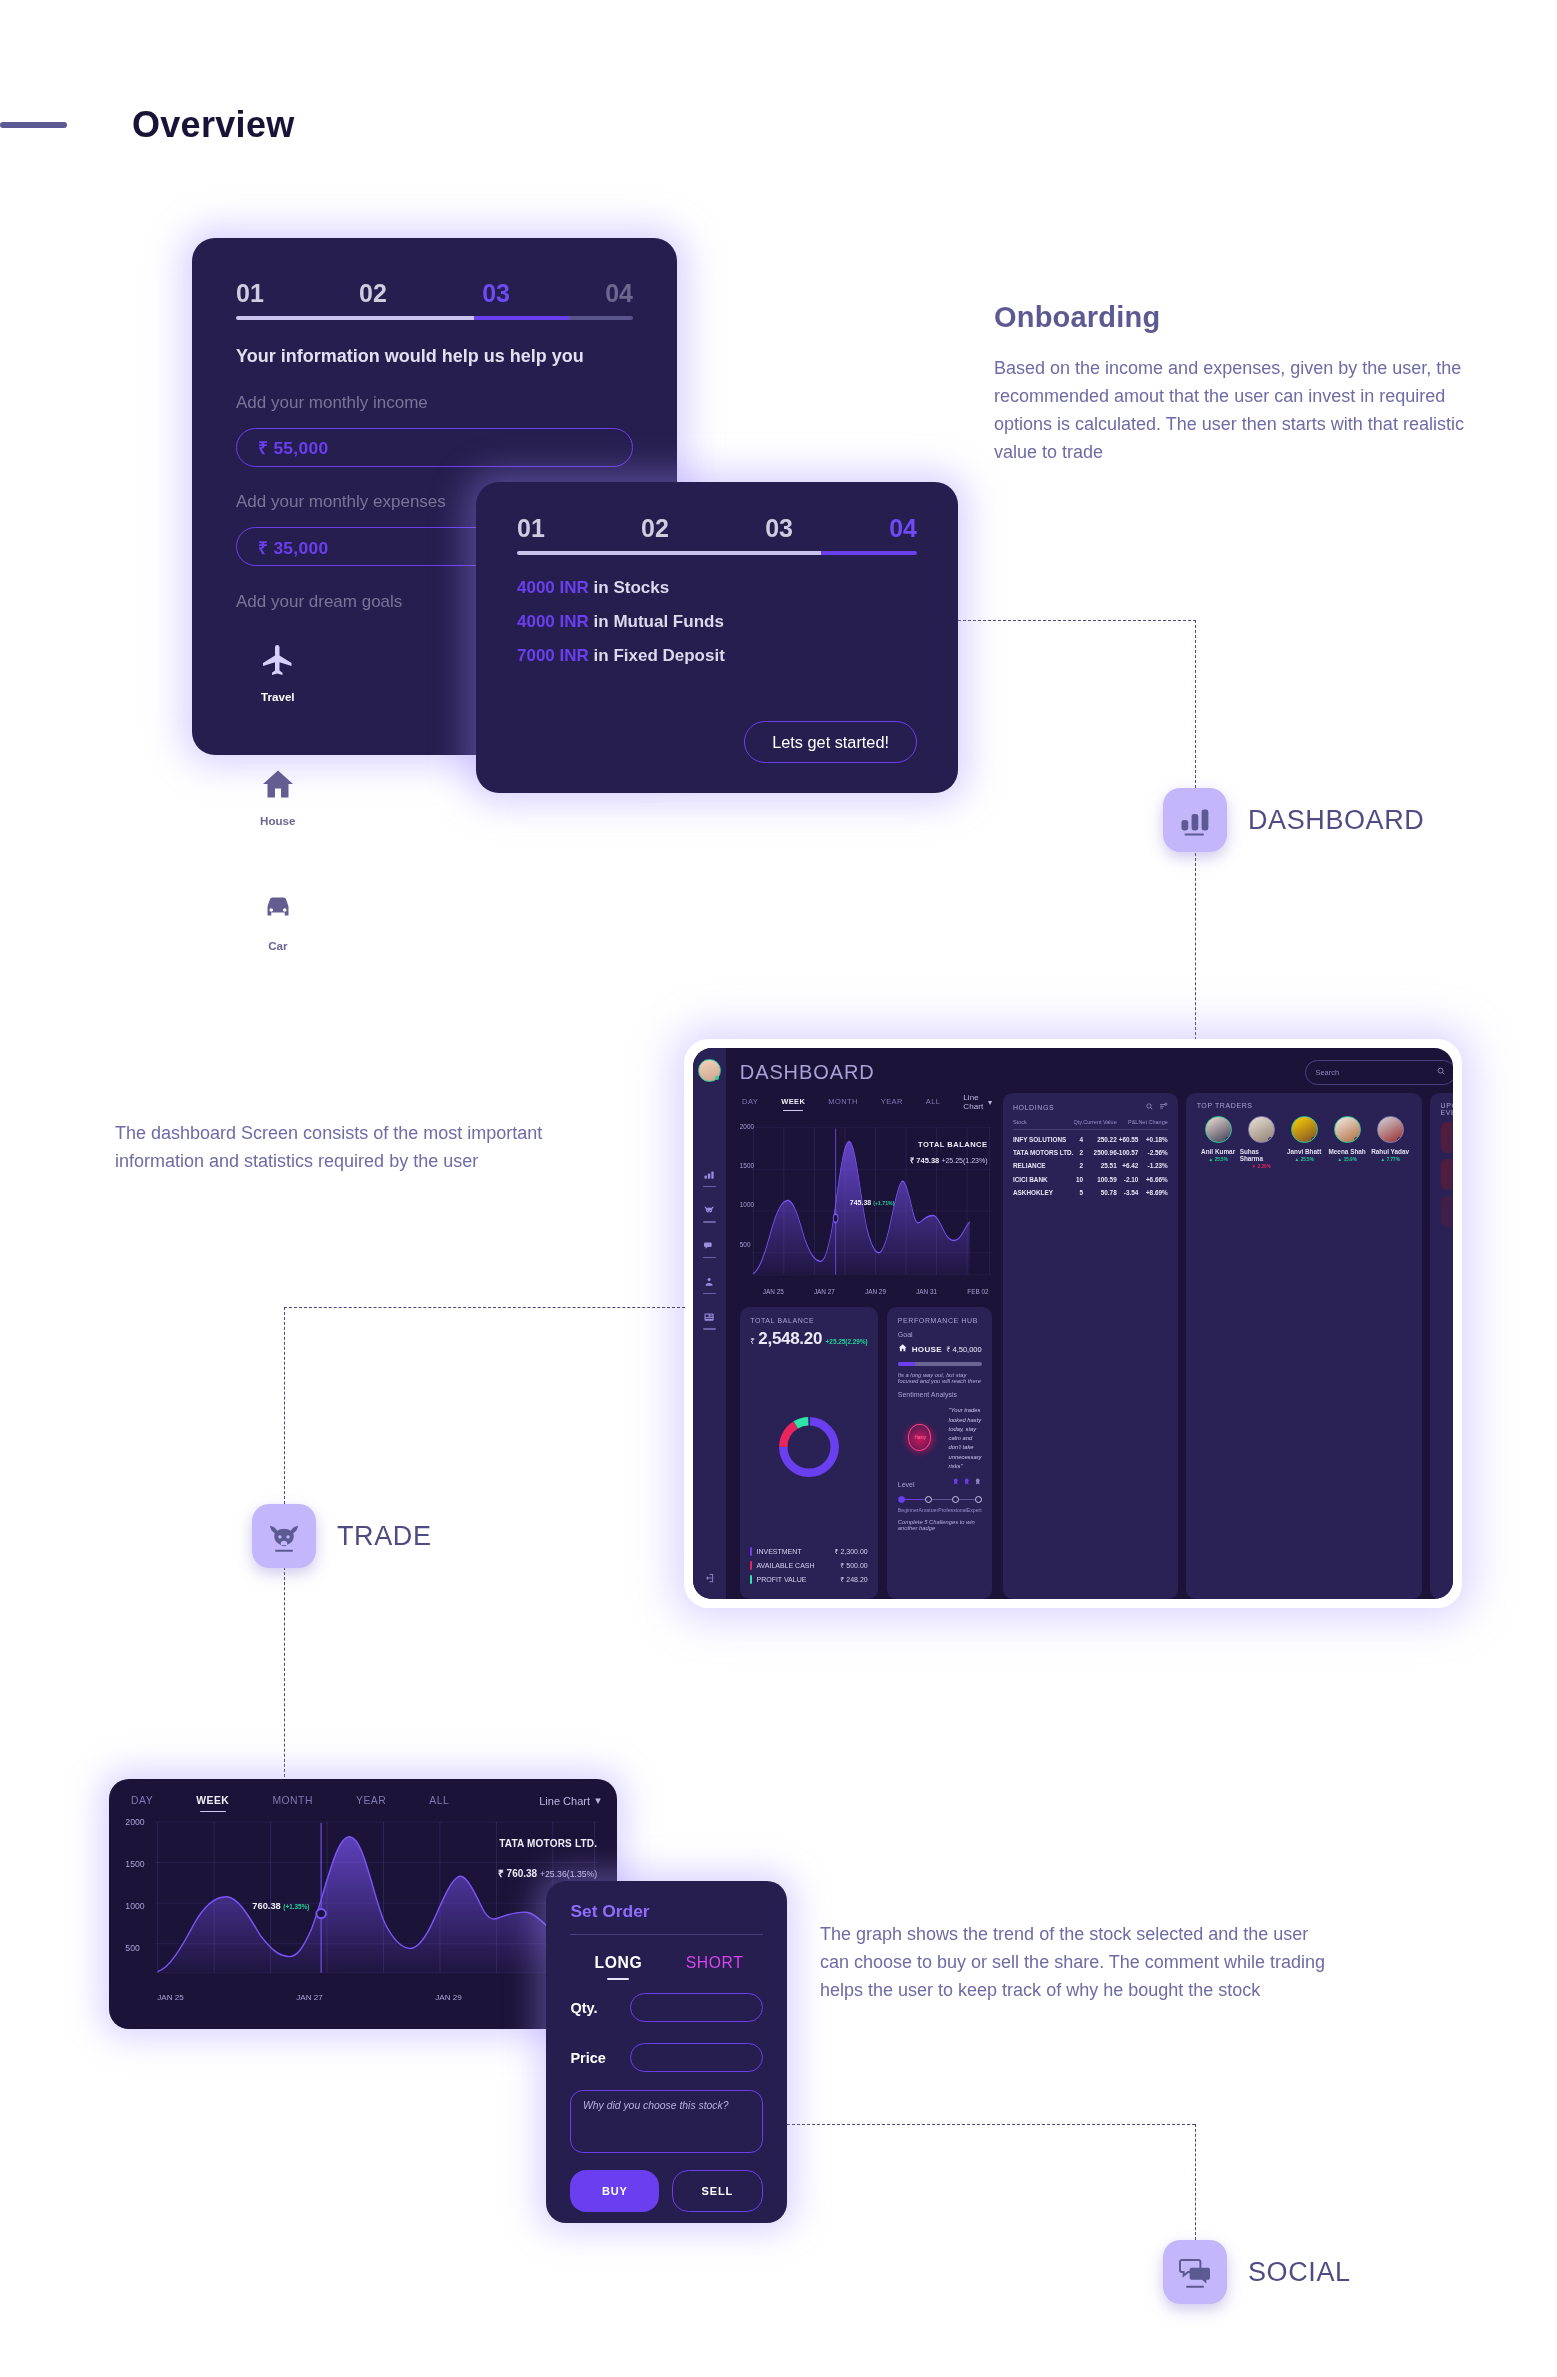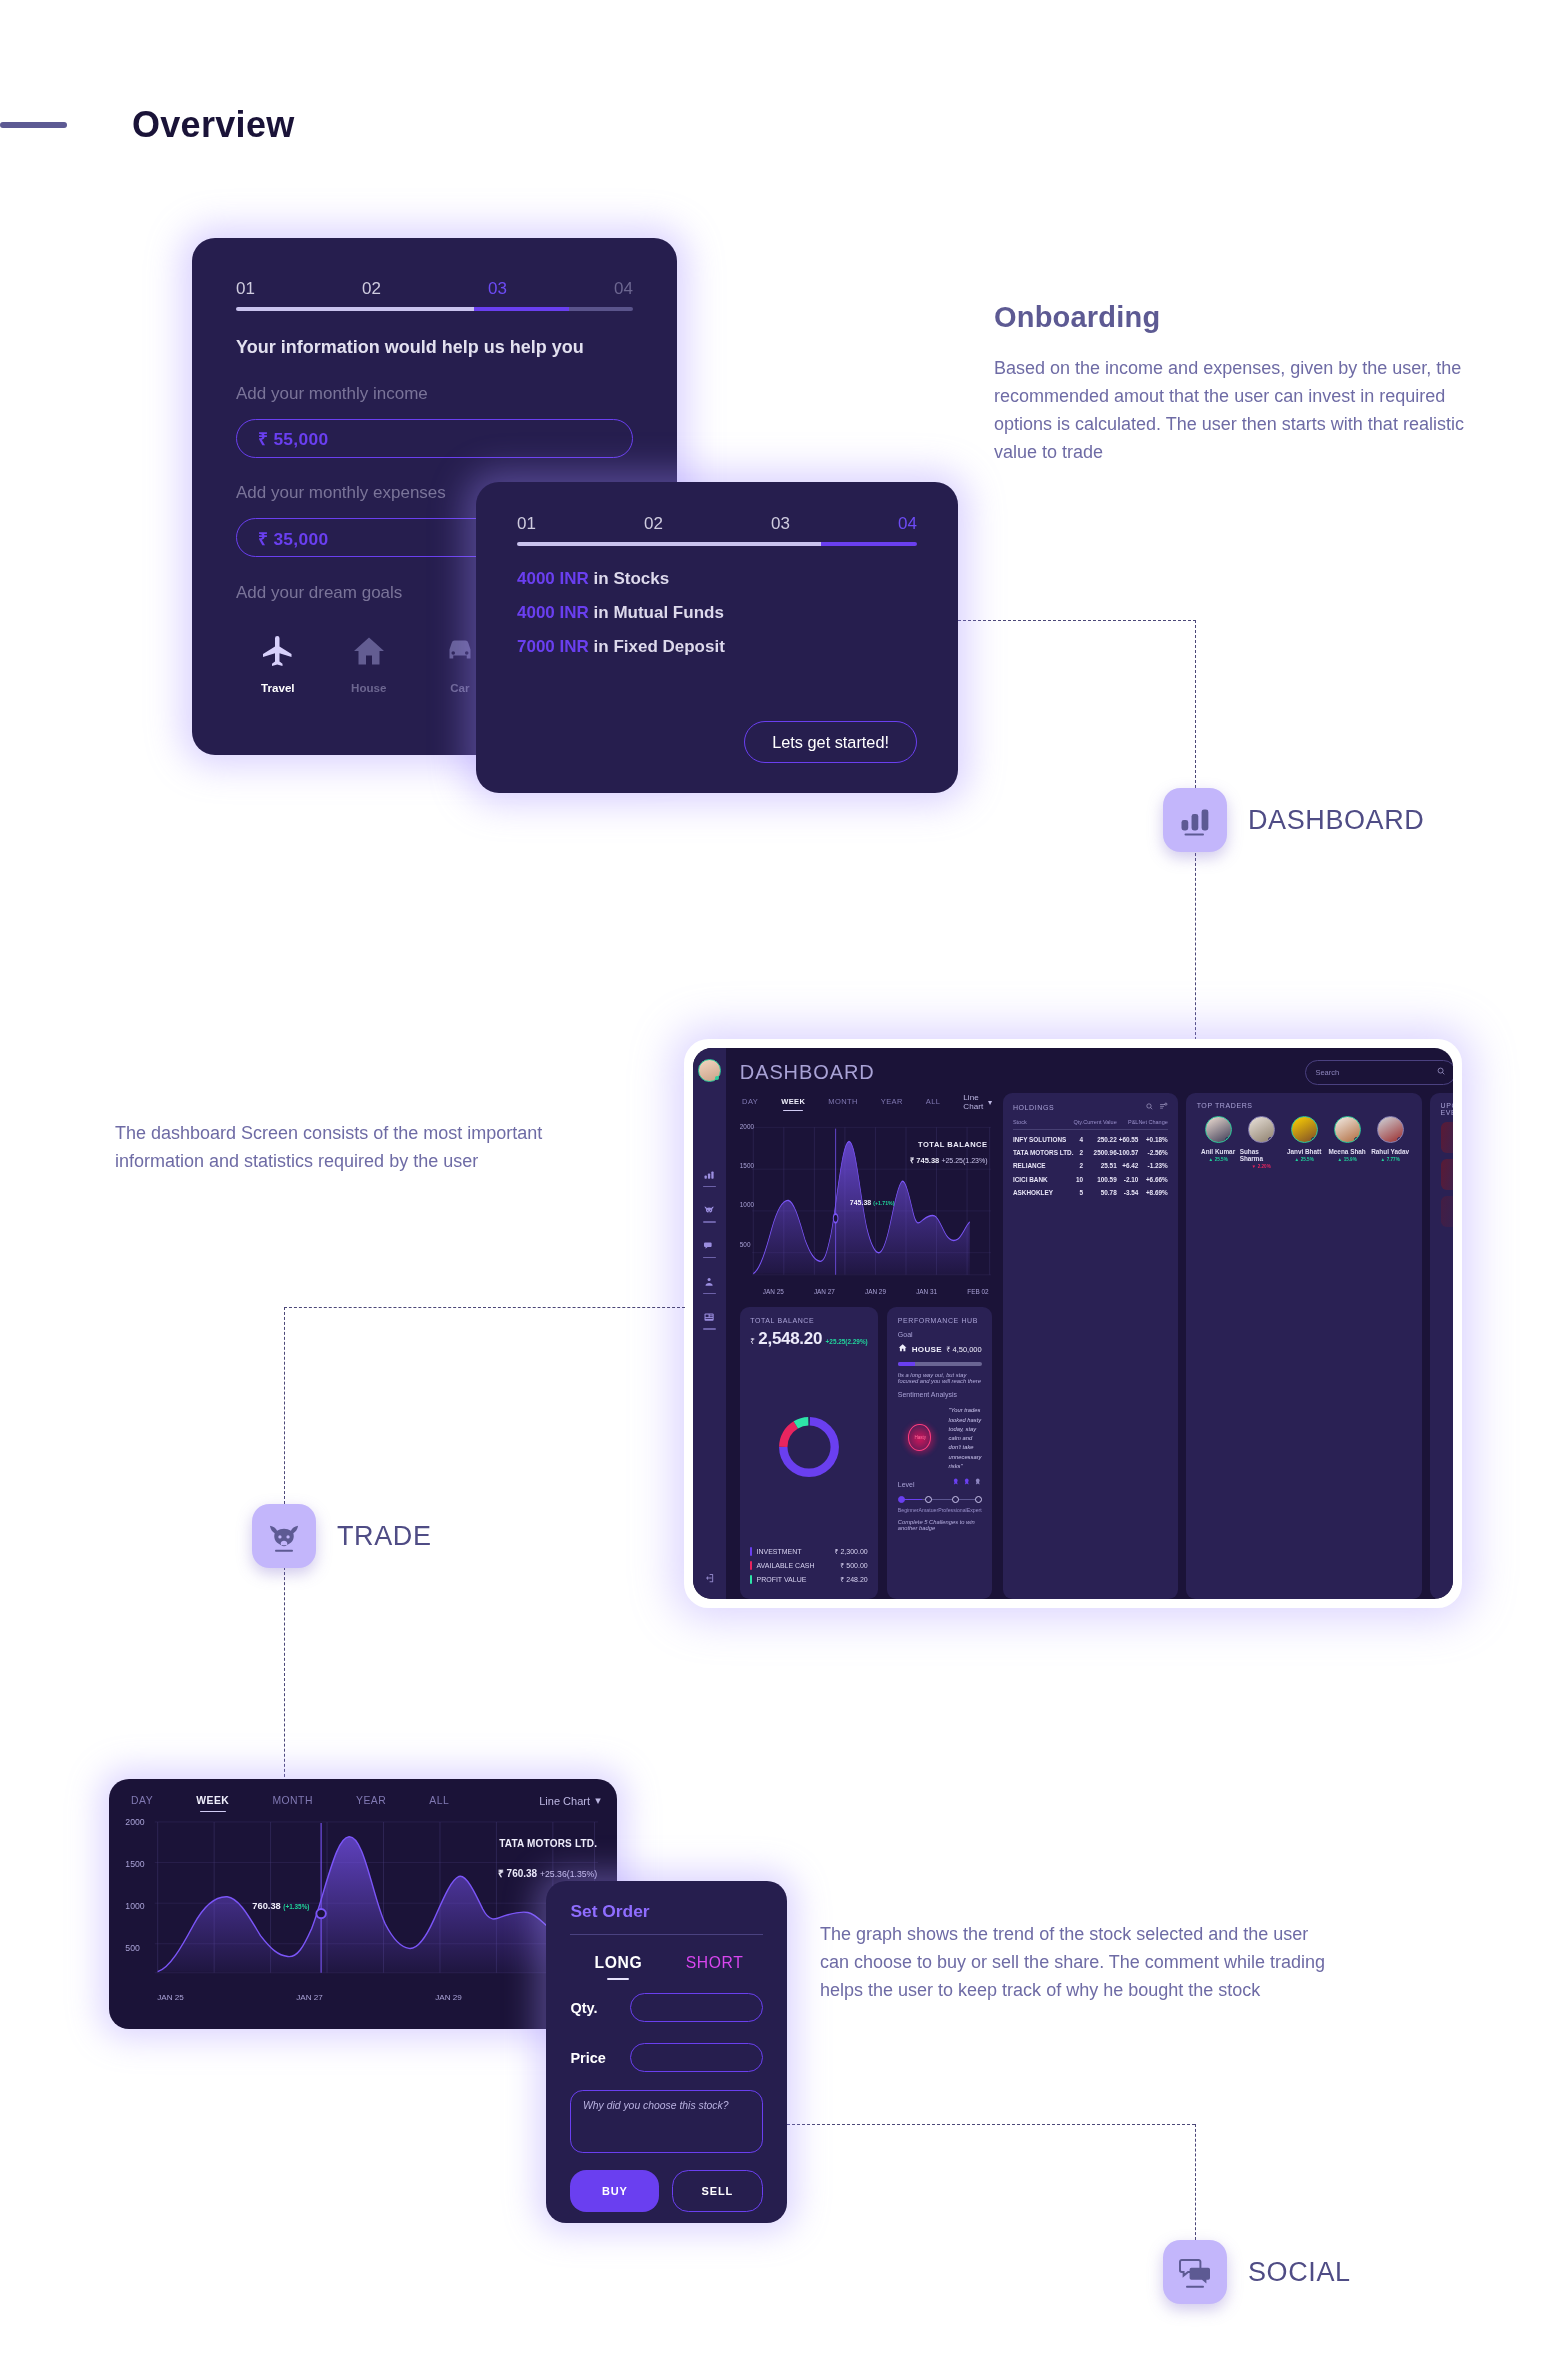--- a/index.html
+++ b/index.html
@@ -24,36 +24,36 @@
     box-shadow: 0 0 35px 10.4px rgba(160,140,255,.38);
     padding: 41px 44px 0 44px;
   }
   .ob-card2 {
     position: absolute; left: 476px; top: 482px; width: 482px; height: 311px;
     background: #261e4e; border-radius: 23px;
     box-shadow: 0 0 35px 10.4px rgba(160,140,255,.38);
     padding: 32px 41px 0 41px; z-index: 4;
   }
   .steps { display: flex; justify-content: space-between; width: 100%; }
-  .step { font-size: 17px; color: #cfccdf; font-weight: 400; }
+  .step { font-size: 25px; color: #cfccdf; font-weight: 700; }
   .step.active { color: #6d4bf5; }
   .step.dim { color: #6c6690; }
   .step-bar { margin-top: 8.1px; width: 100%; height: 4.1px; border-radius: 2.3px; display: flex; overflow: hidden; }
   .sb-done { background: #c9c3ee; }
   .sb-cur  { background: #6a3ff0; }
   .sb-rest { background: #5a548b; }
 
   .ob-h { margin-top: 26px; font-size: 18px; font-weight: bold; color: #e2e0ef; }
   .ob-label { margin-top: 25.5px; font-size: 17px; color: #7a7499; }
   .ob-input {
     margin-top: 15px; height: 39px; border: 1.2px solid #6a3ff0; border-radius: 23px;
     display: flex; align-items: center; padding-left: 21px;
     font-size: 17.4px; font-weight: bold; color: #6a3ff0; letter-spacing: 0.3px;
   }
-  .goals { margin-top: 30px; display: flex; gap: 33px; padding-left: 12.8px; }
+  .goals { margin-top: 30px; display: flex; gap: 63px; padding-left: 12.8px; flex-direction: column; }
   .goal { display: flex; flex-direction: column; align-items: center; width: 58px; }
   .goal svg { width: 36px; height: 36px; }
   .goal-name { margin-top: 10.4px; font-size: 11.6px; font-weight: bold; }
   .goal.on .goal-name { color: #ffffff; }
   .goal.off .goal-name { color: #6c6690; }
 
   .invest-line { margin-top: 34px; font-size: 18px; font-weight: bold; color: #ddd9ec; line-height: 1.45; }
   .hi { color: #6a3ff0; }
   .alloc { margin-top: 23px; }
   .alloc-row { font-size: 17px; font-weight: bold; color: #ddd9ec; margin-bottom: 14px; }

